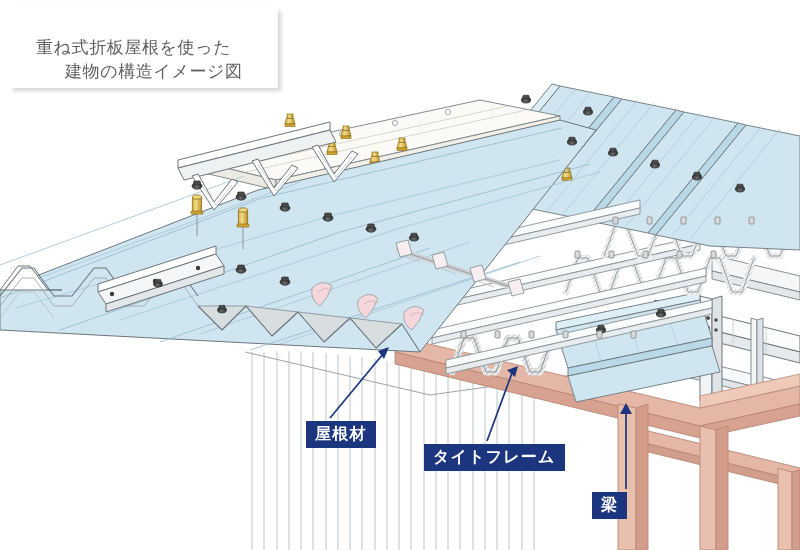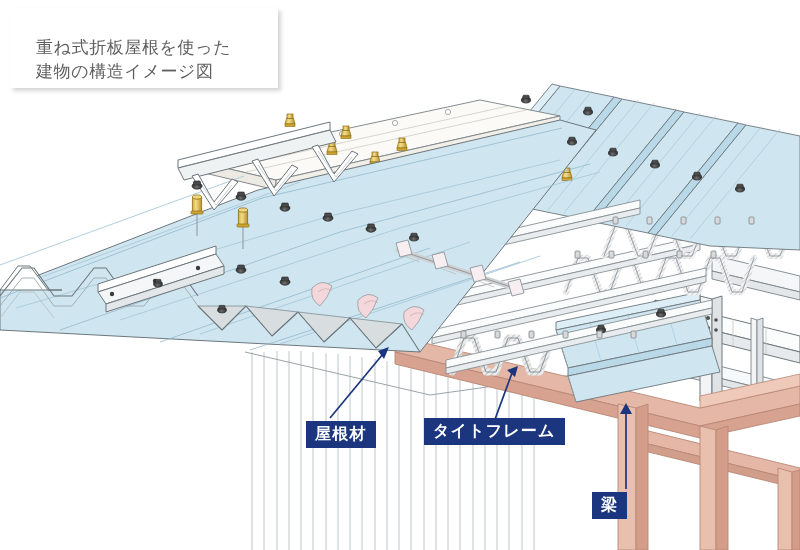--- a/index.html
+++ b/index.html
@@ -38,38 +38,38 @@
   .title-card .line {
     position: absolute;
     left: 26px;
     color: #5e5e5e;
     font-size: 17px;
     letter-spacing: 0.6px;
     white-space: nowrap;
     font-family: "DejaVu Sans", sans-serif;
   }
   .title-card .l1 { top: 28px; }
-  .title-card .l2 { top: 52px; }
+  .title-card .l2 { top: 52px; margin-left: 29px; }
 
   
   .callout {
     position: absolute;
     background: #1b367f;
     color: #ffffff;
     font-size: 16px;
     font-weight: bold;
     letter-spacing: 1.2px;
     padding: 4px 9px 5px 9px;
     box-sizing: border-box;
     white-space: nowrap;
     font-family: "DejaVu Sans", sans-serif;
     line-height: 1.15;
   }
   #callout-roof   { left: 306px; top: 421px; }
-  #callout-frame  { left: 424px; top: 418px; }
+  #callout-frame  { left: 424px; top: 444px; }
   #callout-beam   { left: 592px; top: 492px; }
 </style>
 </head>
 <body>
 
 <div id="stage">
 
   <svg id="scene" viewBox="0 0 800 550">
     <defs>
 

